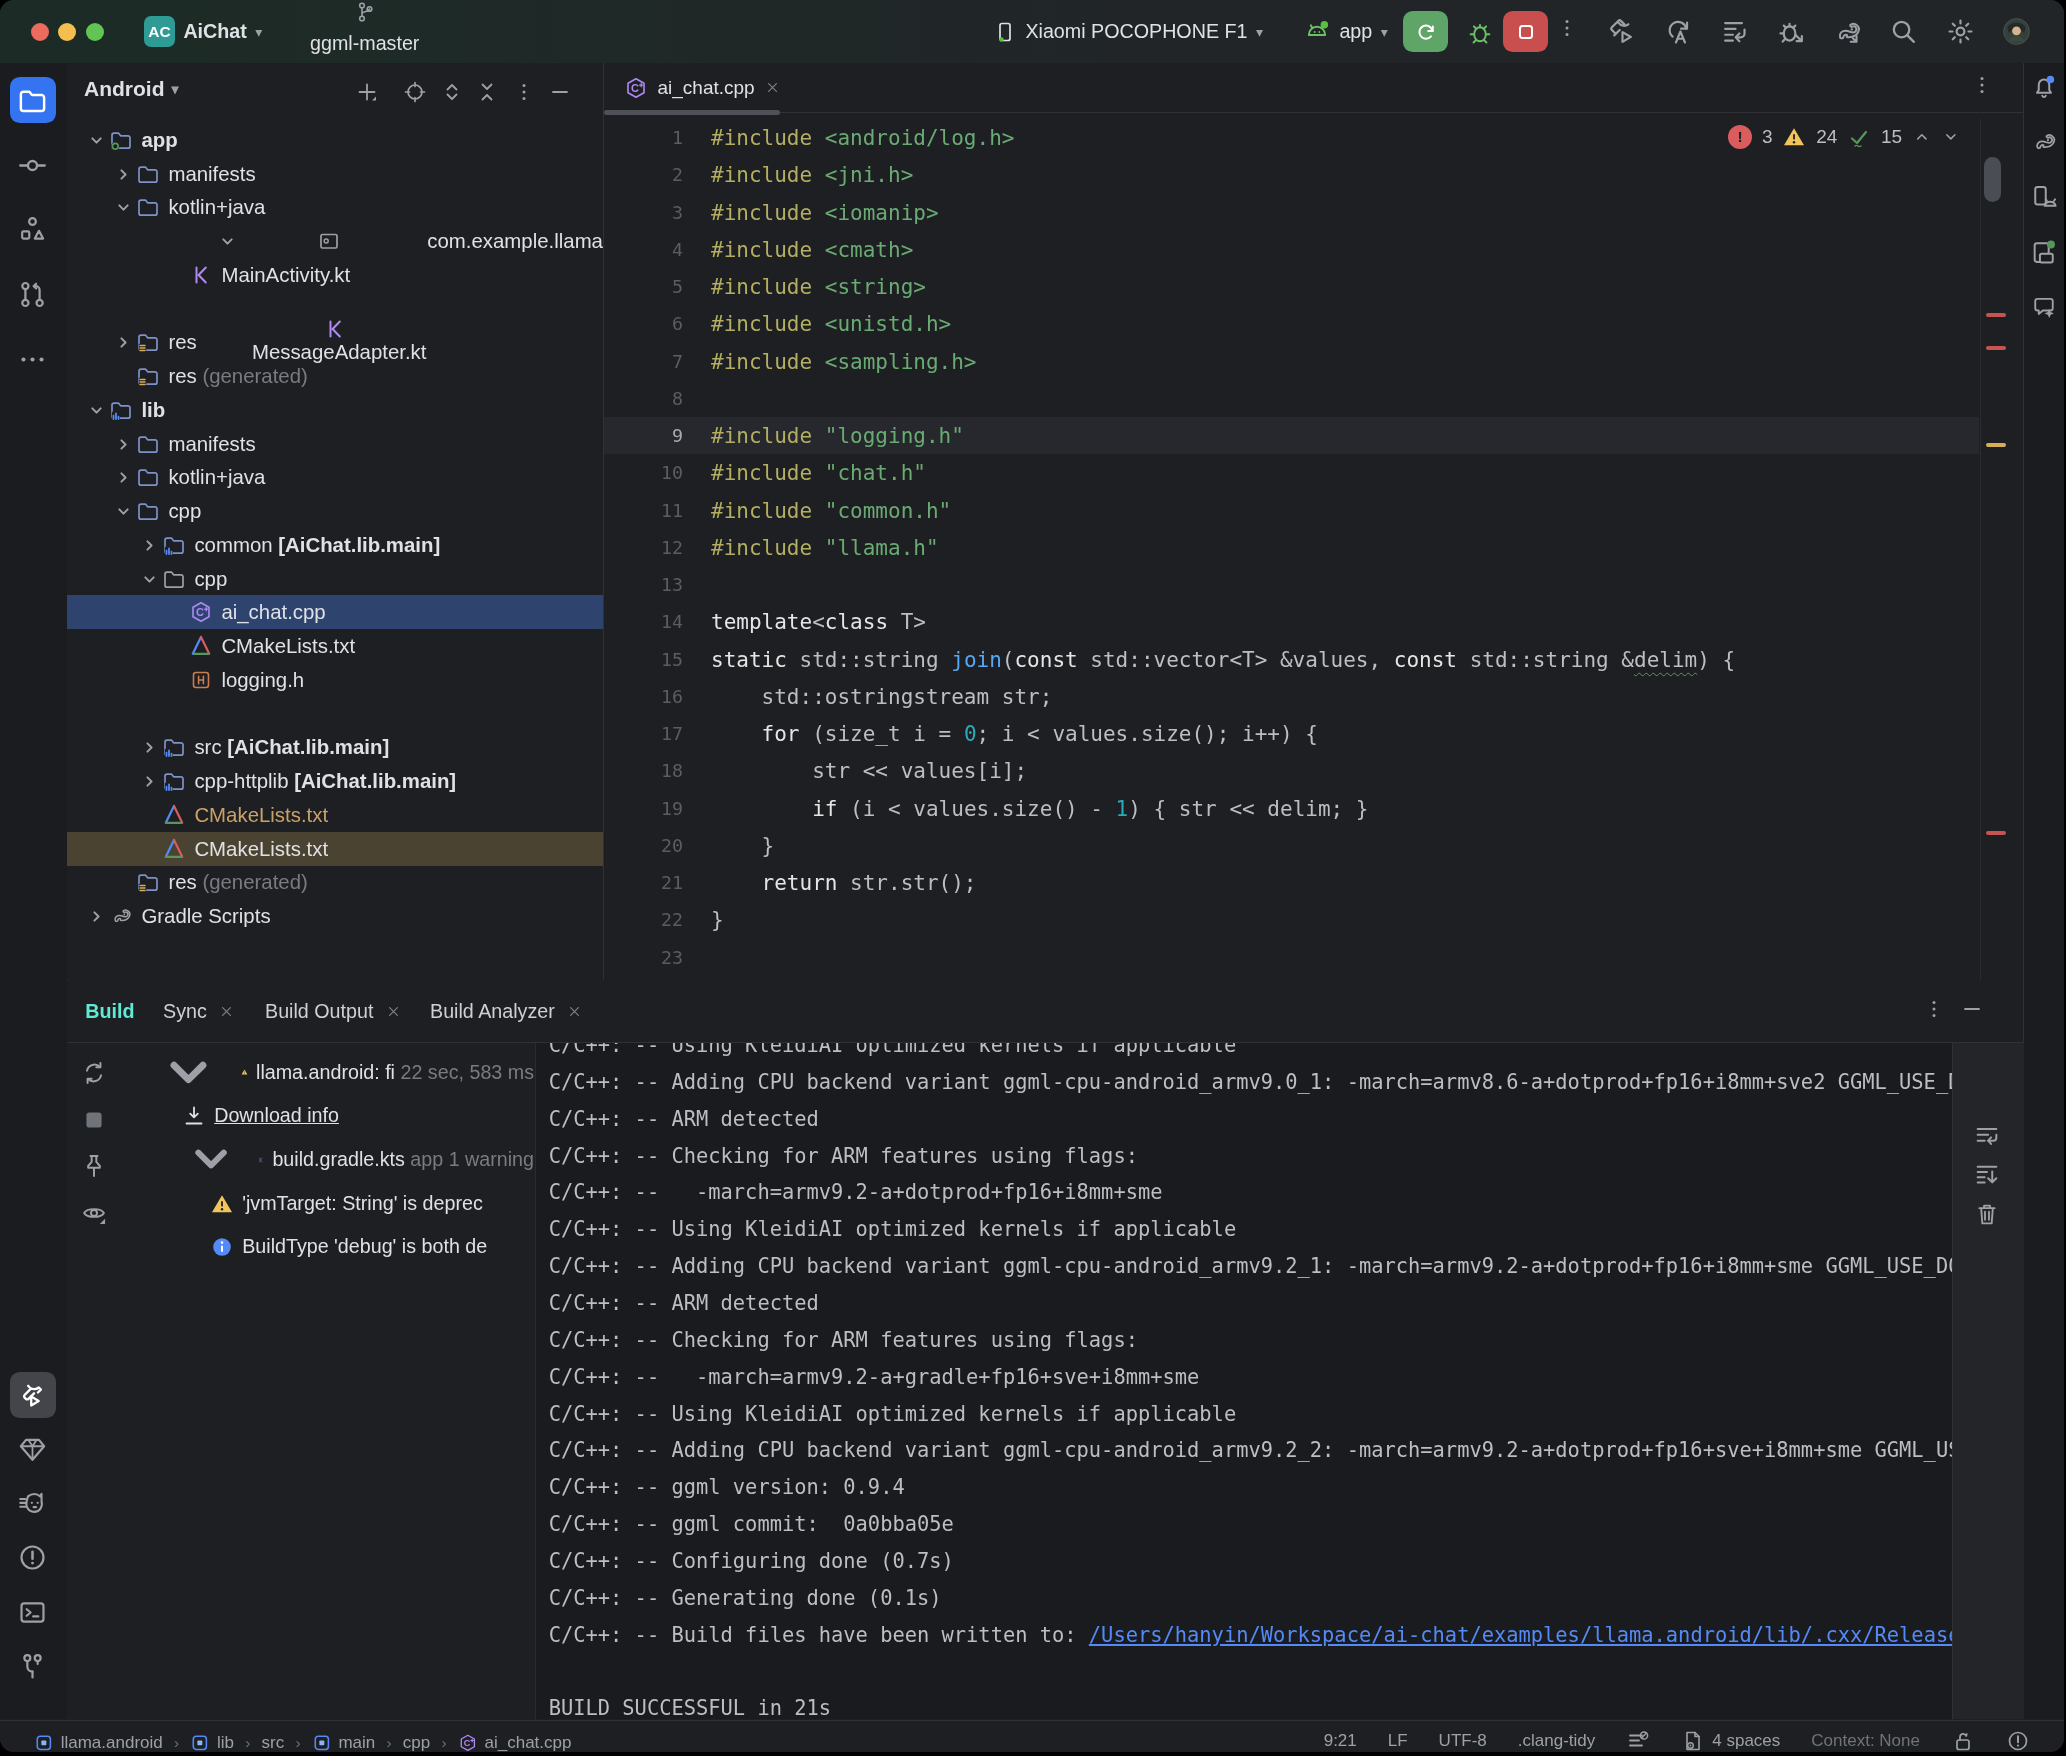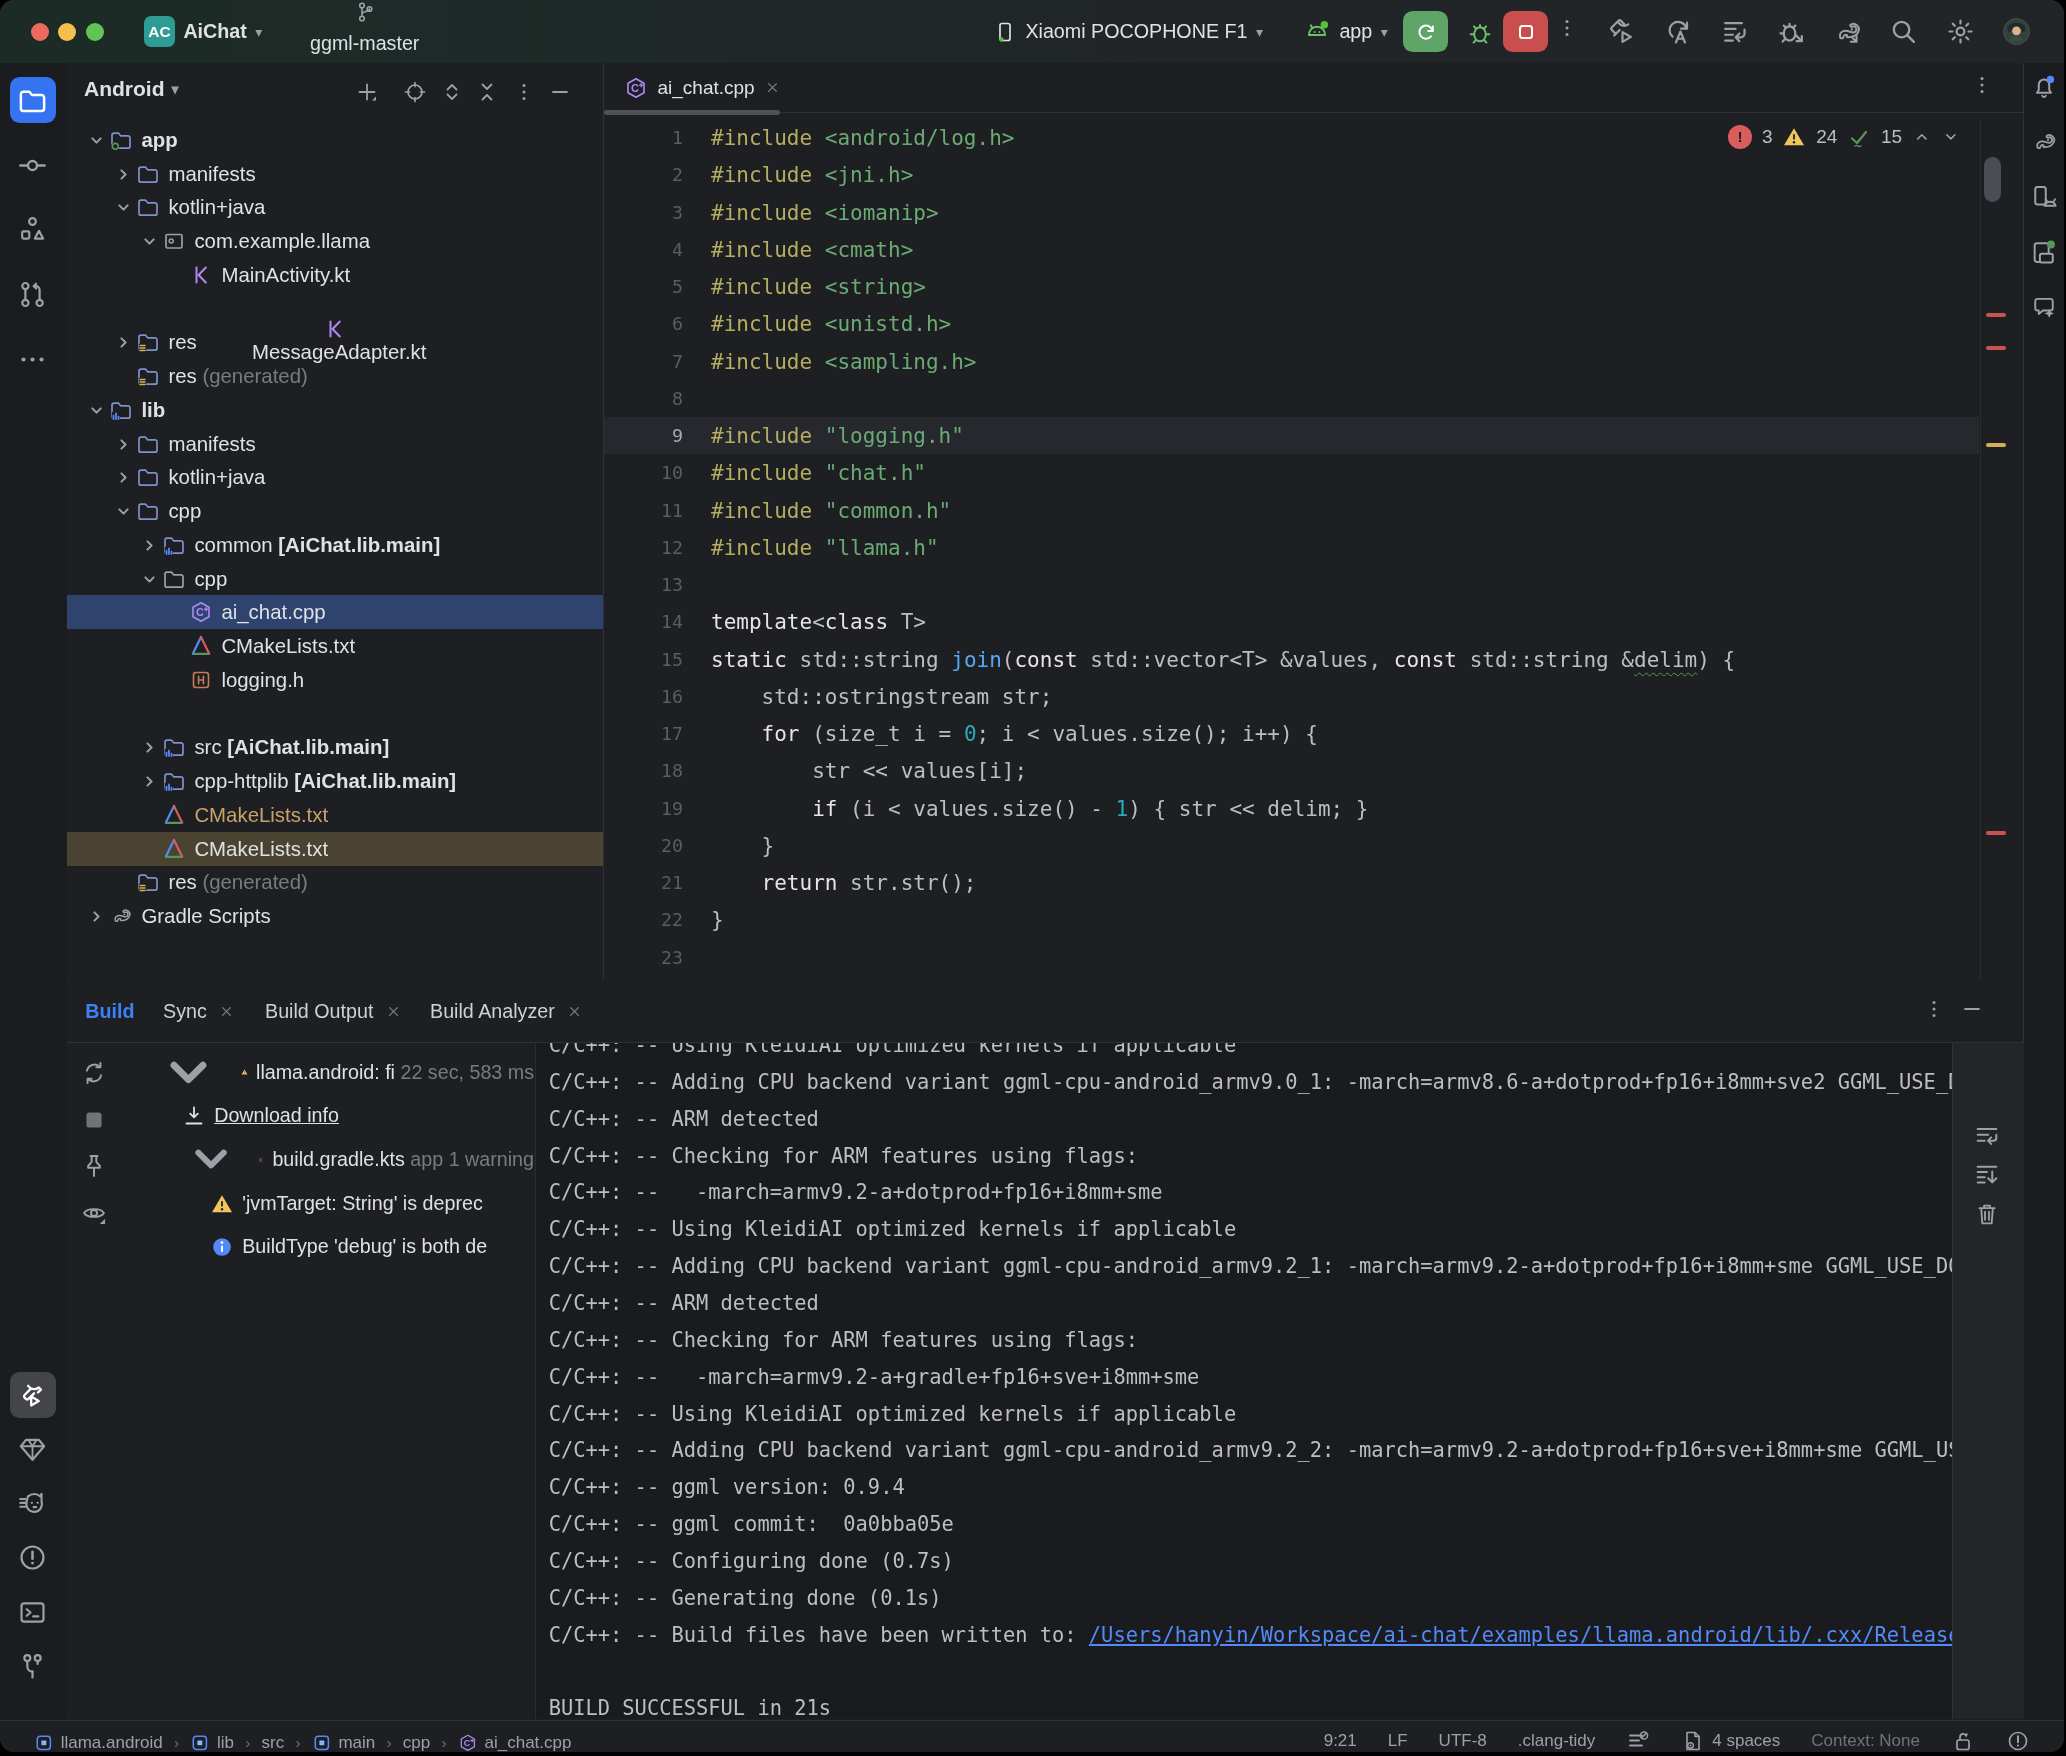--- a/index.html
+++ b/index.html
@@ -482,21 +482,21 @@
               <path d="M8 10l4 4 4-4" fill="none" stroke-linecap="round" stroke-linejoin="round" stroke="#9DA0A6" stroke-width="1.9"></path>
             </svg>
           </span>
           <span class="icon ic34">
             <svg viewBox="0 0 24 24">
               <path d="M3 7.2a2 2 0 0 1 2-2h4.6l2 2.6H19a2 2 0 0 1 2 2v8.4a2 2 0 0 1-2 2H5a2 2 0 0 1-2-2z" fill="none" stroke-linecap="round" stroke-linejoin="round" stroke="#7E91C9" stroke-width="1.7"></path>
             </svg>
           </span>
           <span class="lbl" style="margin-left: 8.4px;"><span class=" ">kotlin+java</span></span>
         </div>
-        <div class="trow" style="top: 101px;">
+        <div class="trow" style="top: 101px; justify-content: space-between;">
           <span style="width: 70px; flex: 0 0 auto;"></span>
           <span class="chv icon">
             <svg viewBox="0 0 24 24">
               <path d="M8 10l4 4 4-4" fill="none" stroke-linecap="round" stroke-linejoin="round" stroke="#9DA0A6" stroke-width="1.9"></path>
             </svg>
           </span>
           <span class="icon ic34">
             <svg viewBox="0 0 24 24">
               <rect x="4" y="5.5" width="16" height="13.5" rx="1.5" fill="none" stroke-linecap="round" stroke-linejoin="round" stroke="#9DA0A6" stroke-width="1.7"></rect>
               <circle cx="9.2" cy="12" r="2" fill="none" stroke-linecap="round" stroke-linejoin="round" stroke="#9DA0A6" stroke-width="1.5"></circle>
@@ -922,21 +922,21 @@
     <div id="stripe-marks">
         <div class="stripe-mark" style="top: 250px; background: rgb(199, 84, 80);"></div>
         <div class="stripe-mark" style="top: 283px; background: rgb(199, 84, 80);"></div>
         <div class="stripe-mark" style="top: 380px; background: rgb(214, 174, 88);"></div>
         <div class="stripe-mark" style="top: 768px; background: rgb(199, 84, 80);"></div>
       </div>
   </div>
 
   <div class="bpanel">
     <div class="bheader">
-      <div class="btab" style="left:18.3px;font-weight:bold;color:#3b82f6;">
+      <div class="btab" style="left:18.3px;font-weight:bold;color:#5eead4;">
         <span>Build</span>
       </div>
       <div id="btabs">
           <div class="btab" style="left: 96px;">
             <span>Sync</span>
             <span class="icon ic24">
               <svg viewBox="0 0 24 24">
                 <path d="M6.5 6.5l11 11M17.5 6.5l-11 11" fill="none" stroke-linecap="round" stroke-linejoin="round" stroke="#7A7E85" stroke-width="1.8"></path>
               </svg>
             </span>

